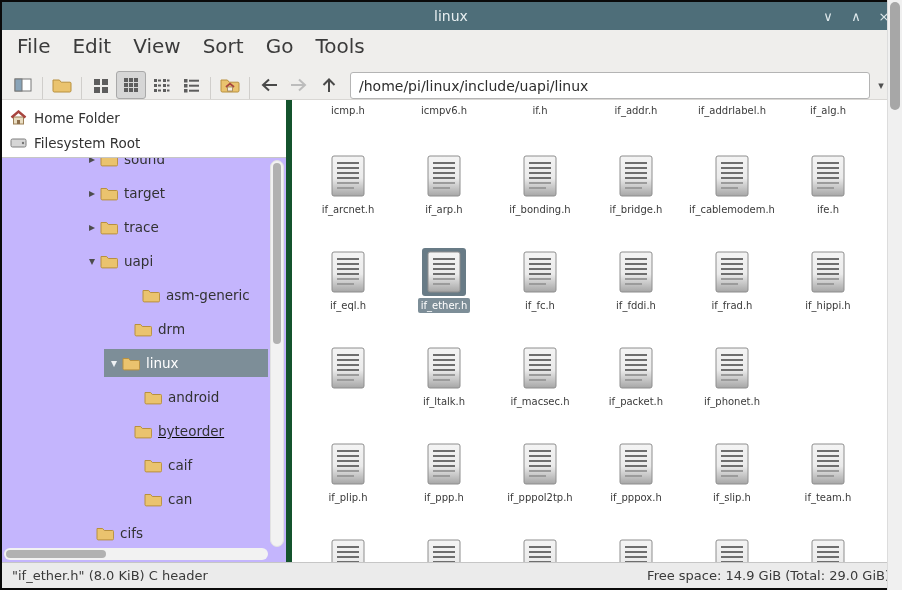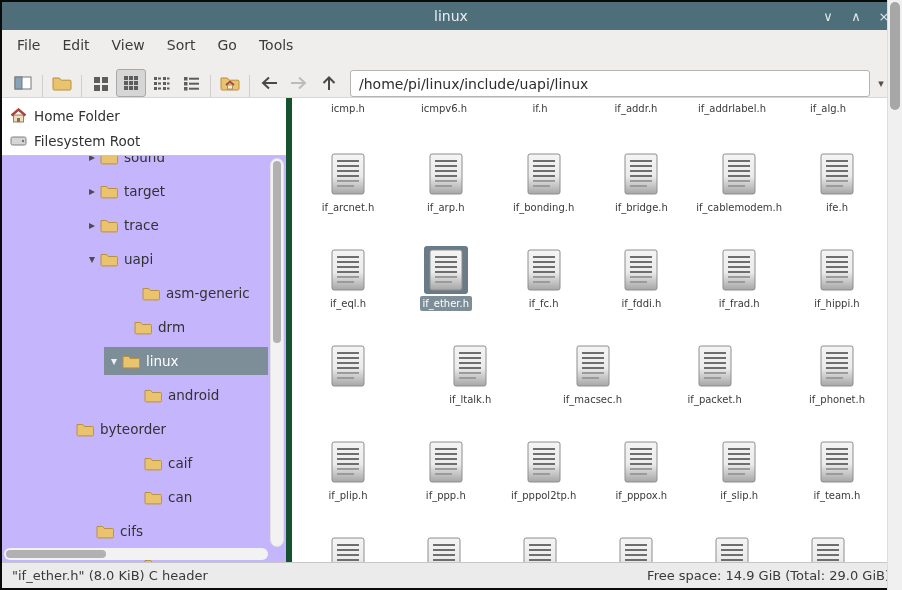--- a/index.html
+++ b/index.html
@@ -12,21 +12,21 @@
   
   .titlebar { flex:0 0 28px; background:#4e6e79; position:relative;
               display:flex; align-items:center; justify-content:center; }
   .title { color:#e8eff1; font-size:14px; }
   .win-controls { position:absolute; right:8px; top:0; height:100%;
                   display:flex; align-items:center; gap:12px; }
   .win-btn { color:#dfe9ec; font-size:13px; width:16px; text-align:center; cursor:default; }
 
   
   .menubar { flex:0 0 30px; display:flex; align-items:center; padding-left:4px; }
-  .menu-item { padding:4px 11px; font-size:14px; color:#3b3b3b; }
+  .menu-item { padding:4px 11px; font-size:20px; color:#3b3b3b; }
 
   
   .toolbar { flex:0 0 38px; display:flex; align-items:flex-end;
              padding:0 8px 0 6px; border-bottom:1px solid #d9d7d4; }
   .tb-btn { width:30px; height:28px; display:flex; align-items:center;
             justify-content:center; border:1px solid transparent; border-radius:3px; }
   .tb-btn.pressed { background:#d6d6d6; border-color:#a9a9a9; }
   .tb-sep { width:1px; height:22px; background:#d0cecb; margin:0 4px; flex:0 0 1px; }
   .path-entry { flex:1; height:27px; border:1px solid #b4b4b4; border-radius:3px;
                 background:#fff; font-size:14px; color:#2d2d2d; padding:0 8px;
@@ -60,21 +60,21 @@
                          background:#b1b1b1; border-radius:6px; }
   .tree-hscroll { position:absolute; left:2px; right:18px; bottom:2px; height:12px;
                   background:#f2f2f2; border-radius:6px; }
   .tree-hscroll .thumb { position:absolute; top:2px; bottom:2px; left:2px; width:38%;
                          background:#b1b1b1; border-radius:6px; }
 
   .main { flex:1; background:#fff; position:relative; overflow:hidden; padding:0 15px 0 8px; }
   .file-row { display:flex; }
   .file-row.labels-only { height:40px; }
   .file-row.labels-only .file-cell { padding-top:1px; }
-  .file-row.full { height:96px;justify-content:space-between; }
+  .file-row.full { height:96px; }
   .file-cell { width:96px; flex:0 0 96px; display:flex; flex-direction:column;
                align-items:center; padding-top:12px; }
   .icon-wrap { width:44px; height:48px; display:flex; align-items:center;
                justify-content:center; border-radius:3px; }
   .file-label { font-size:10px; color:#3a3a3a; text-align:center; max-width:92px;
                 line-height:15px; overflow-wrap:anywhere; margin-top:2px;
                 padding:0 3px; border-radius:2px; }
   .file-cell.selected .icon-wrap { background:#687b86; }
   .file-cell.selected .file-label { background:#7d8e98; color:#fff; }
 
@@ -306,21 +306,21 @@
   </div>
           <div class="tree-row" style="padding-left: 124px;">
     <div class="tree-inner">
       <span class="expander"></span>
       <svg class="folder-svg" width="18" height="15" viewBox="0 0 18 15">
         <path d="M1 2.5 h5.6 l1.7 2 H16.6 c.6 0 1 .4 1 1 V12.7 c0 .7 -.5 1.2 -1.2 1.2 H2.2 c-.7 0 -1.2 -.5 -1.2 -1.2 Z" fill="#eac36e" stroke="#b8903e"></path>
       </svg>
       <span class="tree-label">android</span>
     </div>
   </div>
-          <div class="tree-row" style="padding-left: 56px;">
+          <div class="tree-row" style="padding-left: 114px; text-decoration: underline;">
     <div class="tree-inner">
       <span class="expander"></span>
       <svg class="folder-svg" width="18" height="15" viewBox="0 0 18 15">
         <path d="M1 2.5 h5.6 l1.7 2 H16.6 c.6 0 1 .4 1 1 V12.7 c0 .7 -.5 1.2 -1.2 1.2 H2.2 c-.7 0 -1.2 -.5 -1.2 -1.2 Z" fill="#eac36e" stroke="#b8903e"></path>
       </svg>
       <span class="tree-label">byteorder</span>
     </div>
   </div>
           <div class="tree-row" style="padding-left: 124px;">
     <div class="tree-inner">

